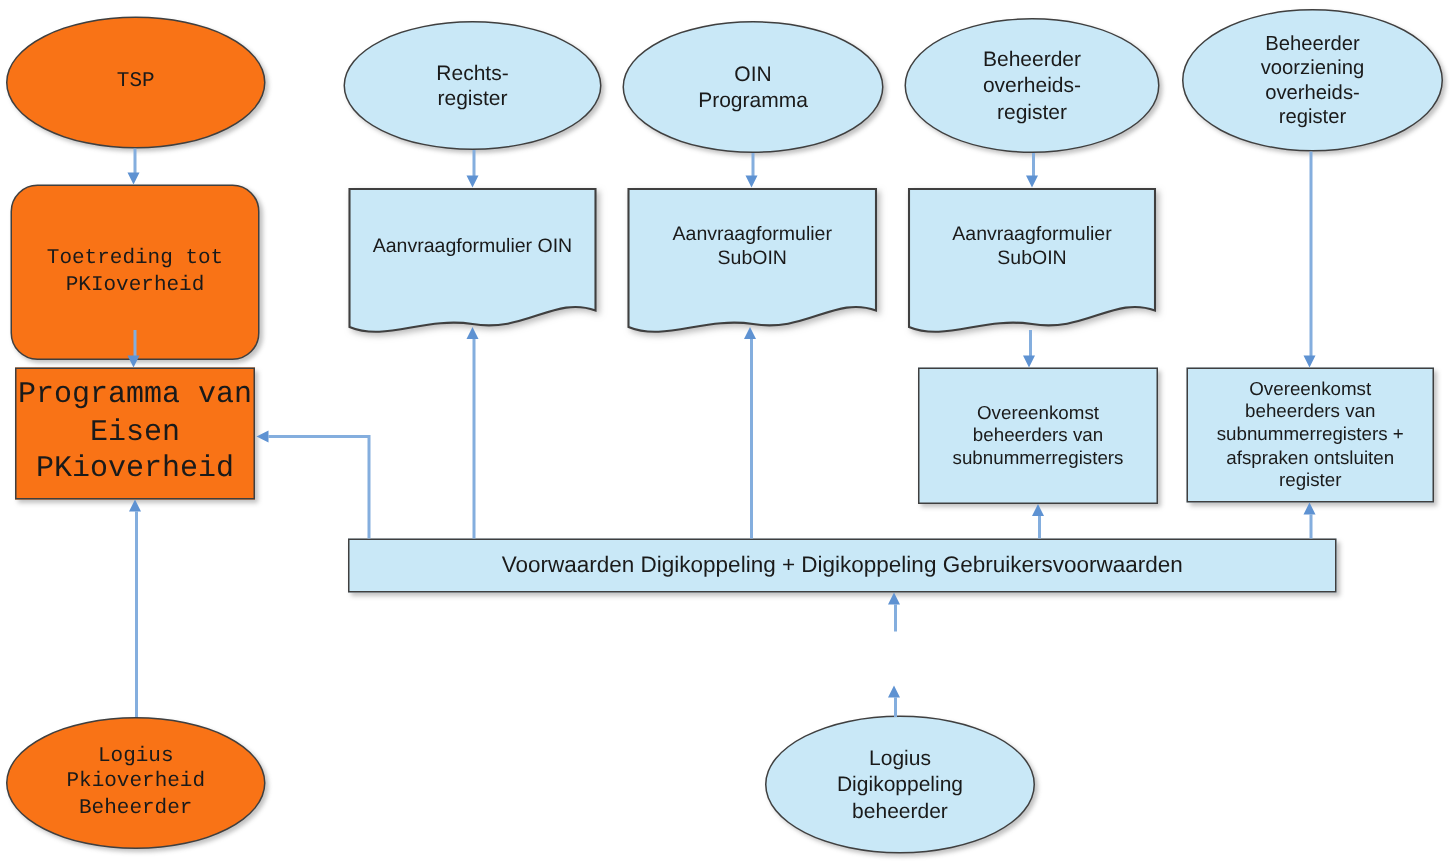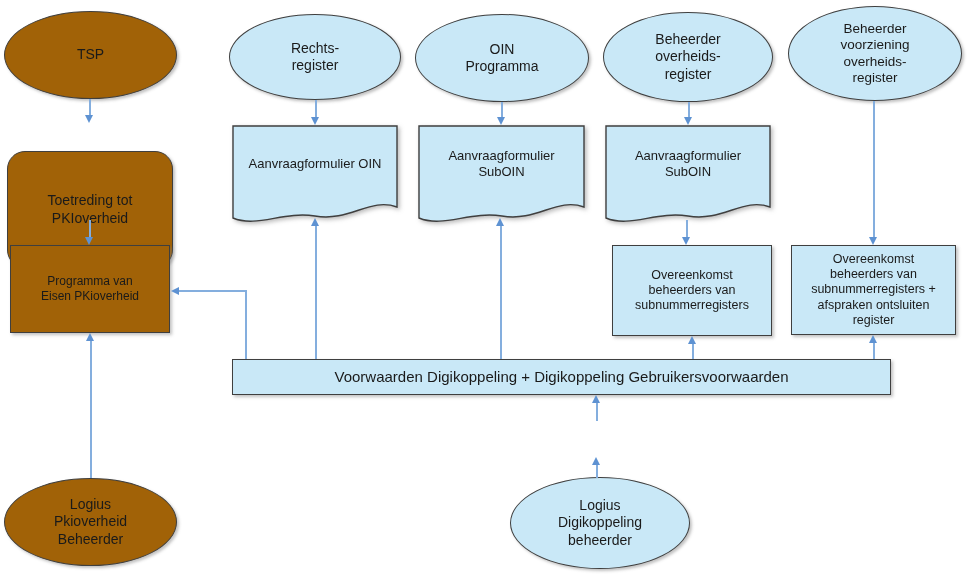--- a/index.html
+++ b/index.html
@@ -5,25 +5,25 @@
   html,body{margin:0;padding:0;background:#ffffff;}
   #canvas{
     position:relative;width:967px;height:576px;background:#ffffff;overflow:hidden;
     font-family:"Liberation Sans","DejaVu Sans",sans-serif;color:#1a1a1a;
   }
   .node{position:absolute;display:flex;align-items:center;justify-content:center;
     text-align:center;box-sizing:border-box;}
   .label{white-space:pre-line;line-height:1.22;}
   .ellipse{border-radius:50%;border:1.4px solid #3f3f3f;
     box-shadow:2px 2px 3px rgba(120,120,120,.45);font-size:14px;}
-  .green{background:#a16207;}
+  .green{background:#f97316;font-family:Liberation Mono, monospace;}
   .blue{background:#c9e8f7;}
   .rounded{border-radius:18px;border:1.4px solid #3f3f3f;
     box-shadow:2px 2px 3px rgba(120,120,120,.45);font-size:14px;}
-  .rect{border:1.4px solid #3f3f3f;box-shadow:2px 2px 3px rgba(120,120,120,.45);font-size:12px;}
+  .rect{border:1.4px solid #3f3f3f;box-shadow:2px 2px 3px rgba(120,120,120,.45);font-size:20px;}
   .small-rect{font-size:12.5px;}
   .bar{border:1.4px solid #3f3f3f;box-shadow:2px 2px 3px rgba(120,120,120,.45);
     background:#c9e8f7;font-size:15px;}
   .doc{position:absolute;filter:drop-shadow(2px 2px 2px rgba(120,120,120,.5));}
   .doc svg{position:absolute;left:0;top:0;}
   .doc .label{position:absolute;left:0;top:0;width:100%;height:78%;display:flex;
     align-items:center;justify-content:center;font-size:13px;text-align:center;}
   .vline{position:absolute;width:1.5px;background:#84aede;}
   .hline{position:absolute;height:1.5px;background:#84aede;}
   .arr{position:absolute;width:0;height:0;}
@@ -36,21 +36,21 @@
 </style>
 </head>
 <body>
 
 <div id="canvas">
 
   <div class="node ellipse green" style="left:4px;top:11px;width:173px;height:88px;">
     <div class="label">TSP</div>
   </div>
 
-  <div class="node rounded green" style="left:7px;top:123px;width:166px;height:117px;margin-top:28px;">
+  <div class="node rounded green" style="left:7px;top:123px;width:166px;height:117px;">
     <div class="label">Toetreding tot
 PKIoverheid</div>
   </div>
 
   <div class="node rect green" style="left:10px;top:245px;width:160px;height:88px;">
     <div class="label">Programma van
 Eisen PKioverheid</div>
   </div>
 
   <div class="node ellipse green" style="left:4px;top:478px;width:173px;height:88px;">

